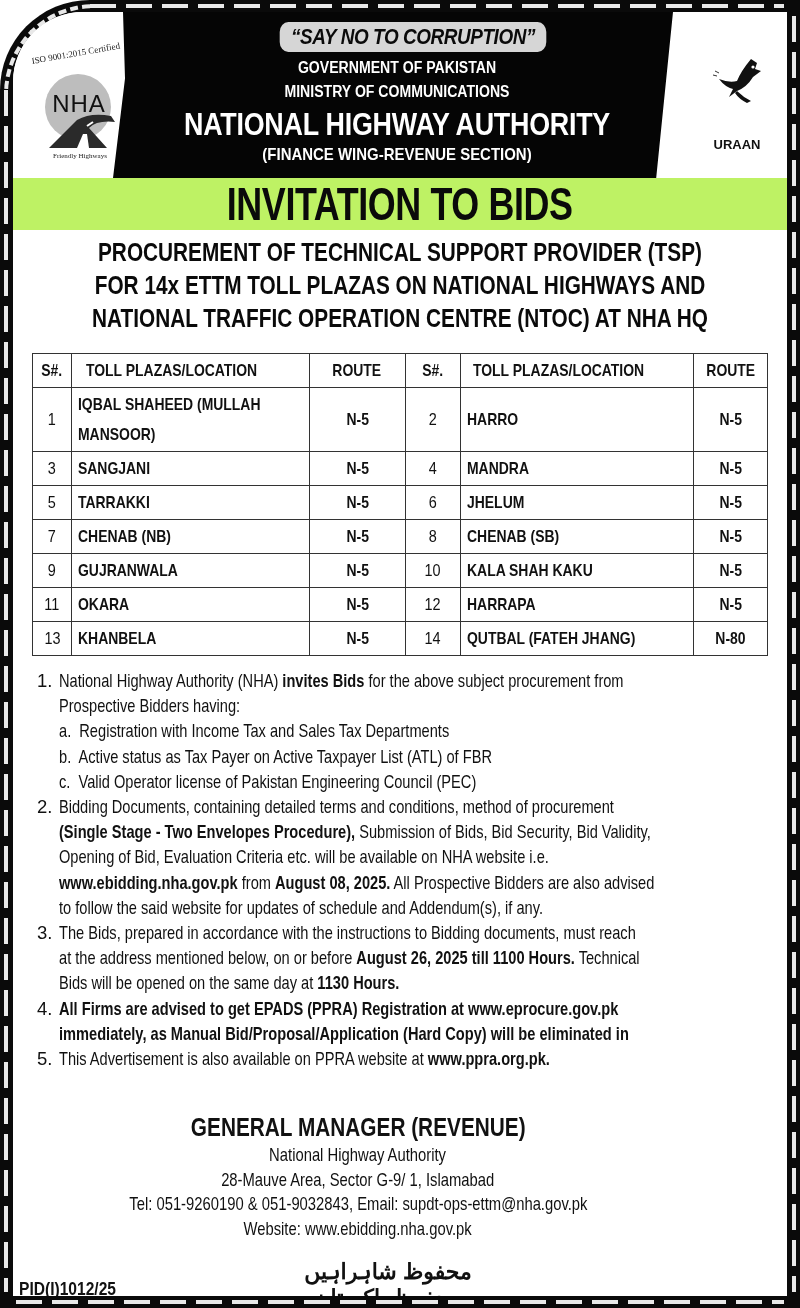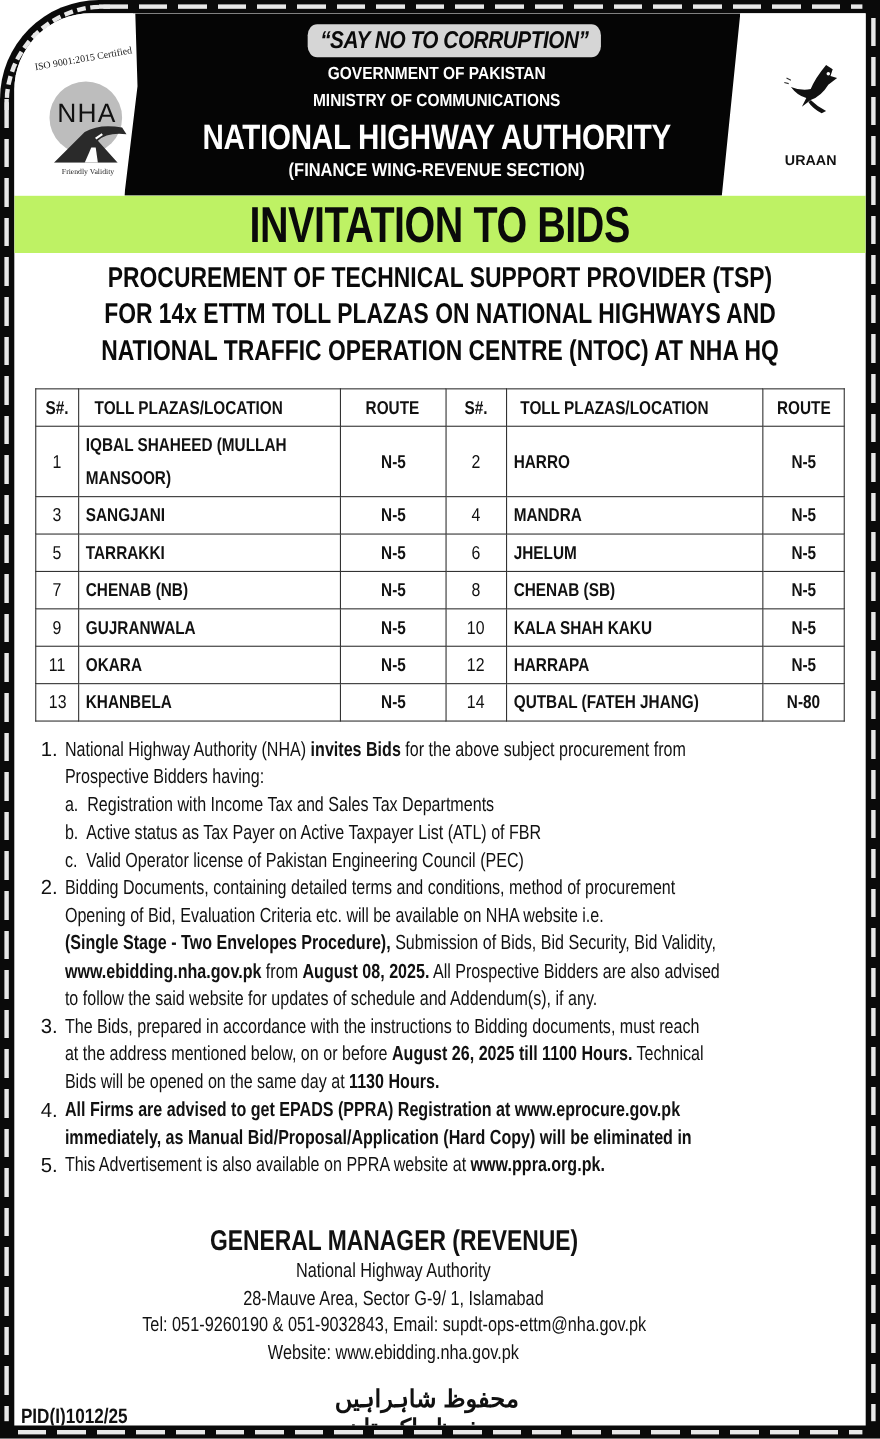--- a/index.html
+++ b/index.html
@@ -179,21 +179,21 @@
 
     <div class="nha-logo">
       <div class="iso-text">ISO 9001:2015 Certified</div>
       <div class="nha-circle"></div>
       <div class="nha-letters">NHA</div>
       <svg class="nha-road" viewBox="0 0 70 34">
         <path d="M2 34 L30 6 Q44 -2 64 2 L68 8 Q50 6 42 14 L60 34 Z" fill="#2a2a2a"></path>
         <path d="M30 34 L36 20 L40 20 L42 34 Z" fill="#fff"></path>
         <path d="M40 12 L46 8" stroke="#fff" stroke-width="2"></path>
       </svg>
-      <div class="nha-tag">Friendly Validity</div>
+      <div class="nha-tag">Friendly Highways</div>
     </div>
 
     <div class="slogan">“SAY NO TO CORRUPTION”</div>
     <div class="hdr-line hdr-gov">GOVERNMENT OF PAKISTAN</div>
     <div class="hdr-line hdr-min">MINISTRY OF COMMUNICATIONS</div>
     <div class="hdr-line hdr-nha">NATIONAL HIGHWAY AUTHORITY</div>
     <div class="hdr-line hdr-wing">(FINANCE WING-REVENUE SECTION)</div>
 
     <div class="uraan">
       <svg class="uraan-bird" viewBox="0 0 60 48">
@@ -319,25 +319,25 @@
         <span class="num"></span>
         <span class="squeeze"><span>c.</span>&nbsp; <span>Valid Operator license of Pakistan Engineering Council (PEC)</span></span>
       </div>
 
     <div class="row">
       <span class="num">2.</span>
       <span class="squeeze">Bidding Documents, containing detailed terms and conditions, method of procurement</span>
     </div>
     <div class="row">
         <span class="num"></span>
+        <span class="squeeze"><b>(Single Stage - Two Envelopes Procedure),</b><span> Submission of Bids, Bid Security, Bid Validity,</span></span>
+      </div>
+    <div class="row">
+        <span class="num"></span>
         <span class="squeeze">Opening of Bid, Evaluation Criteria etc. will be available on NHA website i.e.</span>
-      </div>
-    <div class="row">
-        <span class="num"></span>
-        <span class="squeeze"><b>(Single Stage - Two Envelopes Procedure),</b><span> Submission of Bids, Bid Security, Bid Validity,</span></span>
       </div>
     <div class="row">
         <span class="num"></span>
         <span class="squeeze"><b>www.ebidding.nha.gov.pk</b><span> from </span><b>August 08, 2025.</b><span> All Prospective Bidders are also advised</span></span>
       </div>
     <div class="row">
         <span class="num"></span>
         <span class="squeeze">to follow the said website for updates of schedule and Addendum(s), if any.</span>
       </div>
 

